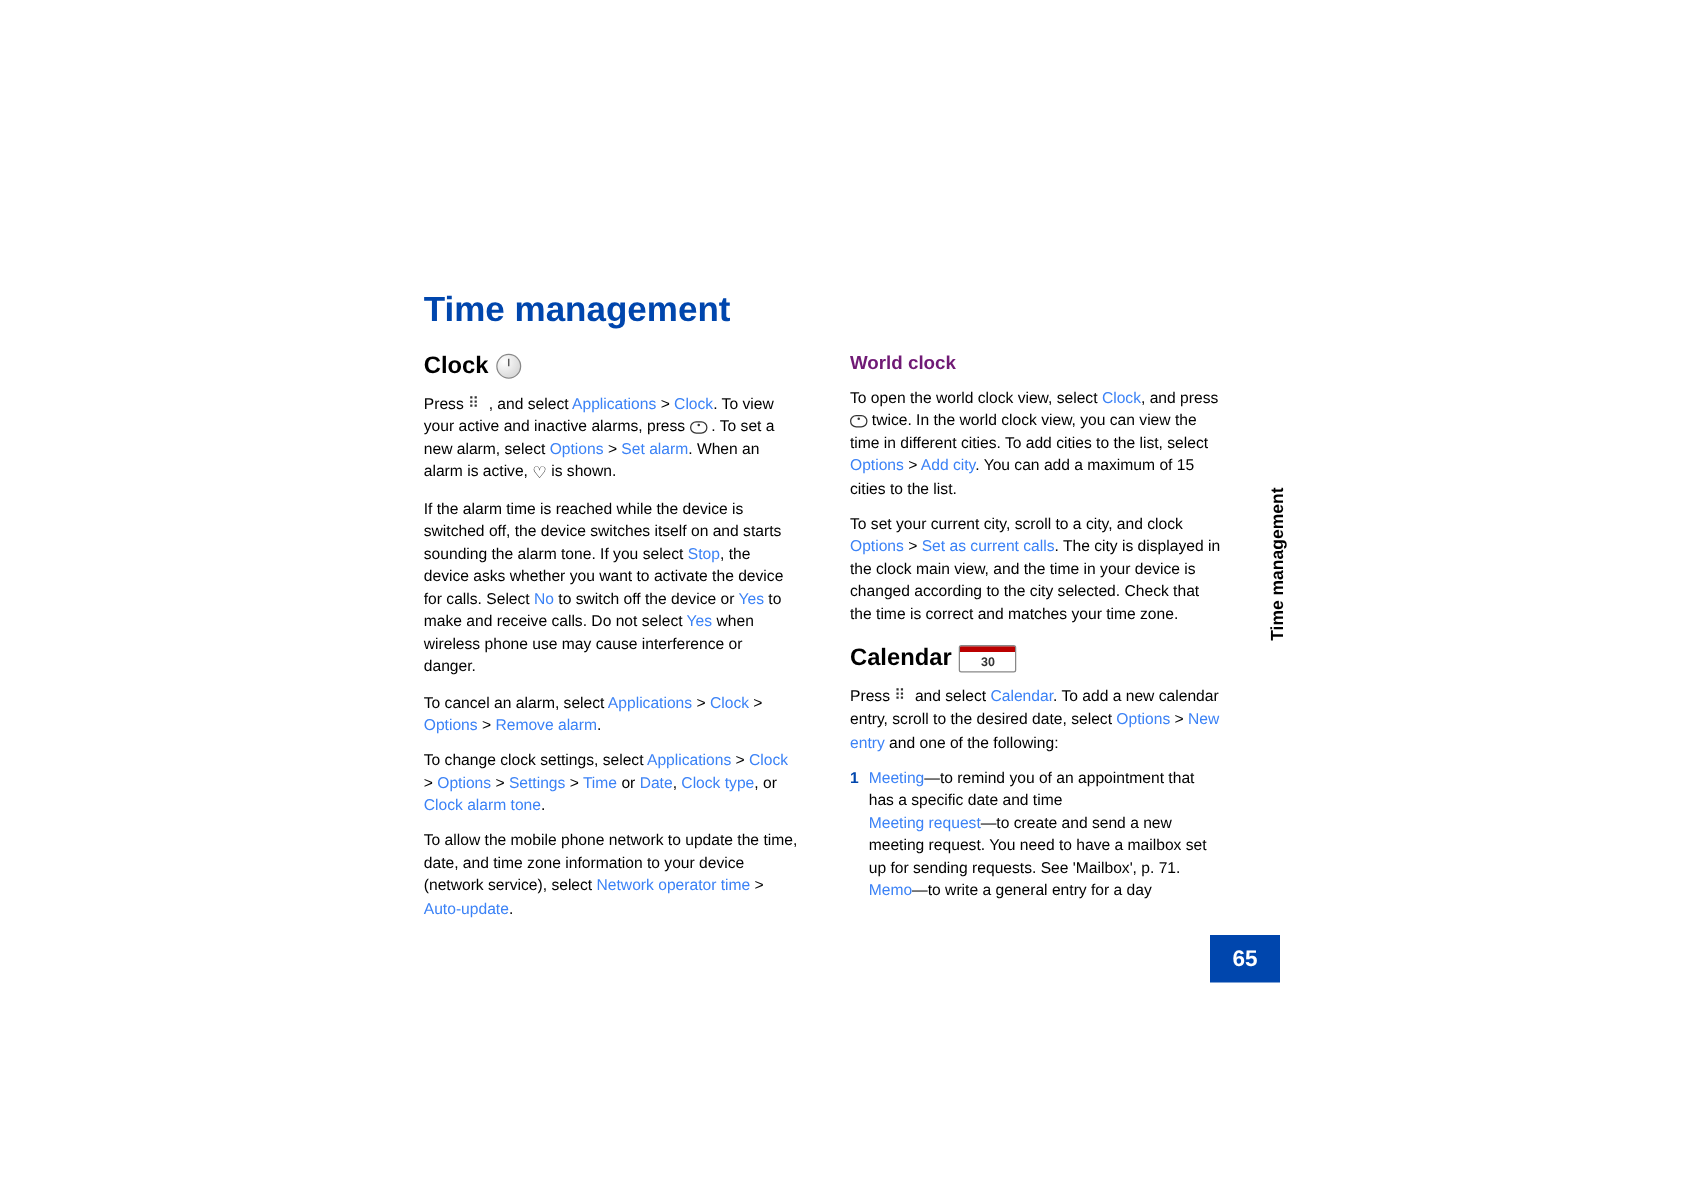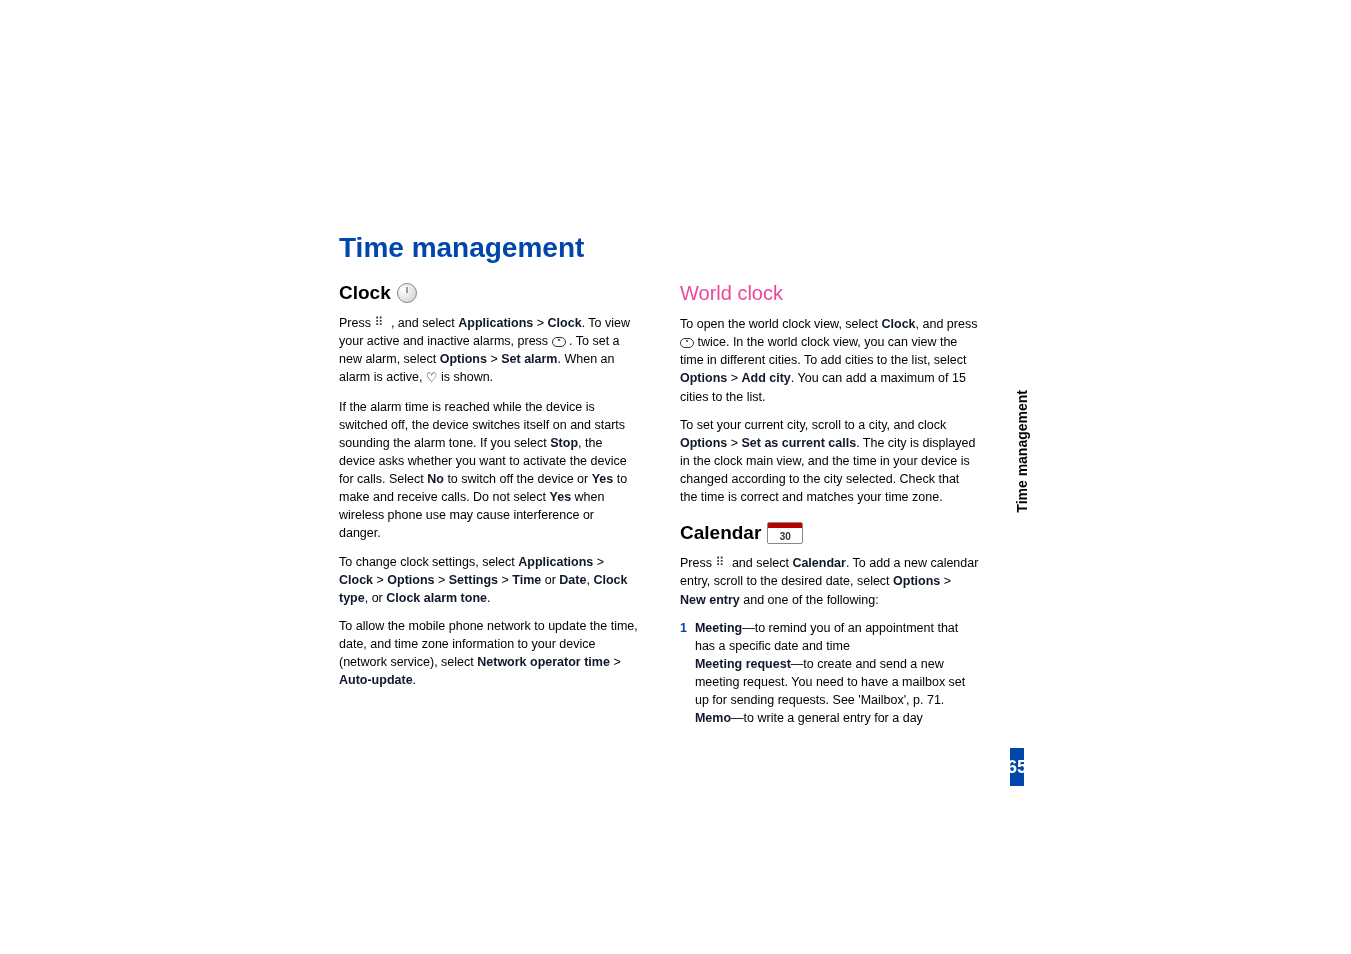--- a/index.html
+++ b/index.html
@@ -34,34 +34,34 @@
   .section-heading {
     font-size: 19px;
     font-weight: bold;
     color: #000000;
     margin-bottom: 10px;
     display: flex;
     align-items: center;
     gap: 6px;
   }
   .sub-heading {
-    font-size: 20px;
-    font-weight: normal;
-    color: #ec4899;
+    font-size: 15px;
+    font-weight: bold;
+    color: #701a75;
     margin-bottom: 10px;
   }
   p {
     font-size: 12.5px;
     line-height: 1.45;
     margin-bottom: 10px;
     color: #000000;
   }
   .link {
-    color: #0f172a;
-    font-weight: bold;
+    color: #3b82f6;
+    font-weight: normal;
   }
   .icon-clock {
     width: 20px;
     height: 20px;
     border-radius: 50%;
     background: radial-gradient(circle at 30% 30%, #ffffff, #cccccc);
     border: 1px solid #888888;
     position: relative;
     display: inline-block;
   }
@@ -70,21 +70,21 @@
     position: absolute;
     top: 50%;
     left: 50%;
     width: 1px;
     height: 6px;
     background: #444;
     transform-origin: bottom;
     transform: translate(-50%, -100%);
   }
   .icon-calendar {
-    width: 36px;
+    width: 46px;
     height: 22px;
     background: linear-gradient(#bb0000 0 25%, #ffffff 25% 100%);
     border: 1px solid #888;
     border-radius: 2px;
     font-size: 10px;
     font-weight: bold;
     text-align: center;
     line-height: 28px;
     color: #333;
     display: inline-block;
@@ -143,21 +143,21 @@
     top: 150px;
     white-space: nowrap;
     font-size: 14px;
     font-weight: bold;
     color: #000;
   }
   .page-number-box {
     position: absolute;
     right: 327px;
     top: 748px;
-    width: 14px;
+    width: 56px;
     height: 38px;
     background: #0046ad;
     color: #ffffff;
     font-size: 18px;
     font-weight: bold;
     display: flex;
     align-items: center;
     justify-content: center;
   }
   .list-row {
@@ -192,20 +192,23 @@
 
       <p>
         <span>Press </span><span class="icon-menu"></span><span> , and select </span><span class="link">Applications</span><span> &gt; </span><span class="link">Clock</span><span>. To view your active and inactive alarms, press </span><span class="icon-scroll"></span><span> . To set a new alarm, select </span><span class="link">Options</span><span> &gt; </span><span class="link">Set alarm</span><span>. When an alarm is active, </span><span class="icon-alarm">♡</span><span> is shown.</span>
       </p>
 
 
       <p>
         <span>If the alarm time is reached while the device is switched off, the device switches itself on and starts sounding the alarm tone. If you select </span><span class="link">Stop</span><span>, the device asks whether you want to activate the device for calls. Select </span><span class="link">No</span><span> to switch off the device or </span><span class="link">Yes</span><span> to make and receive calls. Do not select </span><span class="link">Yes</span><span> when wireless phone use may cause interference or danger.</span>
       </p>
 
+      <p>
+        <span>To cancel an alarm, select </span><span class="link">Applications</span><span> &gt; </span><span class="link">Clock</span><span> &gt; </span><span class="link">Options</span><span> &gt; </span><span class="link">Remove alarm</span><span>.</span>
+      </p>
 
       <p>
         <span>To change clock settings, select </span><span class="link">Applications</span><span> &gt; </span><span class="link">Clock</span><span> &gt; </span><span class="link">Options</span><span> &gt; </span><span class="link">Settings</span><span> &gt; </span><span class="link">Time</span><span> or </span><span class="link">Date</span><span>, </span><span class="link">Clock type</span><span>, or </span><span class="link">Clock alarm tone</span><span>.</span>
       </p>
 
       <p>
         <span>To allow the mobile phone network to update the time, date, and time zone information to your device (network service), select </span><span class="link">Network operator time</span><span> &gt; </span><span class="link">Auto-update</span><span>.</span>
       </p>
 
     </div>

